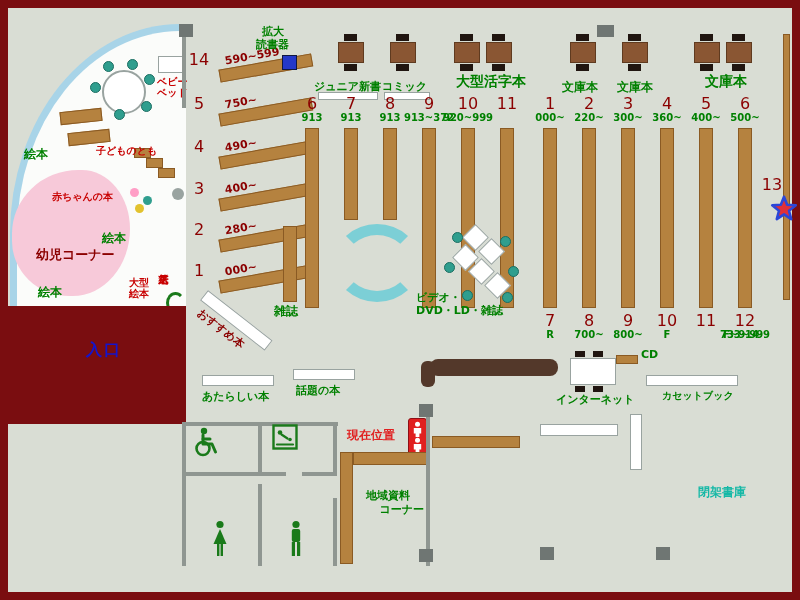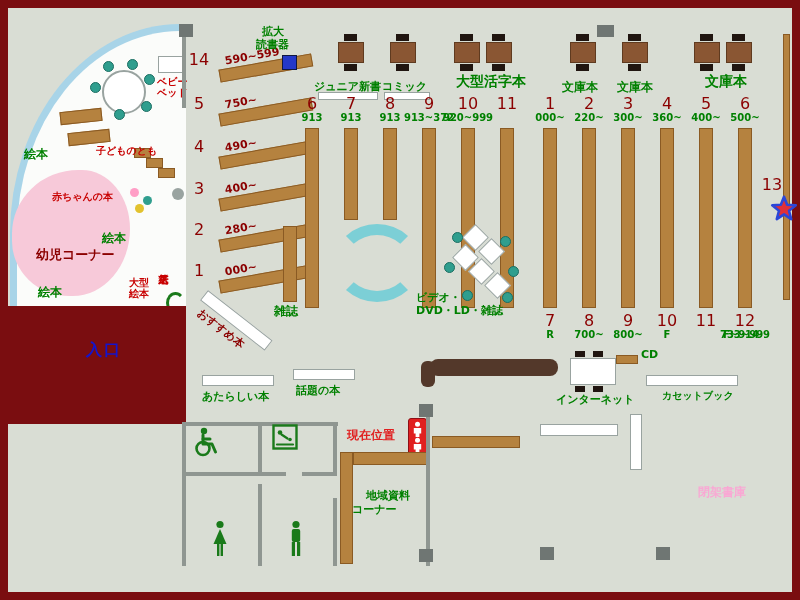--- a/index.html
+++ b/index.html
@@ -258,26 +258,26 @@
       <circle cx="6.5" cy="3.2" r="2.5" fill="currentColor"></circle>
       <path d="M2.8 7 h7.4 v5.5 h-1.8 v3.5 h-3.8 v-3.5 h-1.8 Z" fill="currentColor"></path>
       <circle cx="6.5" cy="19.2" r="2.5" fill="currentColor"></circle>
       <path d="M2.8 23 h7.4 v5.5 h-1.8 v3.5 h-3.8 v-3.5 h-1.8 Z" fill="currentColor"></path>
     </svg>
   </div>
 
   <div class="bar" style="left:340px;top:452px;width:13px;height:112px"></div>
   <div class="bar" style="left:353px;top:452px;width:74px;height:13px"></div>
   <div class="glabel" style="left:352px;top:488px;width:72px;text-align:center">地域資料</div>
-  <div class="glabel" style="left:352px;top:502px;width:72px;text-align:left">コーナー</div>
+  <div class="glabel" style="left:352px;top:502px;width:72px;text-align:right">コーナー</div>
   <div class="bar" style="left:432px;top:436px;width:88px;height:12px"></div>
   <div class="wbar" style="left:540px;top:424px;width:78px;height:12px"></div>
   <div class="wbar" style="left:630px;top:414px;width:12px;height:56px"></div>
 
-  <div class="abs" style="left:698px;top:484px;color:#f9a8d4;font-weight:bold;font-size:12px;white-space:nowrap">閉架書庫</div>
+  <div class="abs" style="left:698px;top:484px;color:#14b8a6;font-weight:bold;font-size:12px;white-space:nowrap">閉架書庫</div>
 
   <div class="wall" style="left:182px;top:24px;width:4px;height:84px"></div>
   <div class="wall" style="left:182px;top:422px;width:156px;height:4px"></div>
   <div class="wall" style="left:182px;top:426px;width:4px;height:140px"></div>
   <div class="wall" style="left:333px;top:422px;width:4px;height:54px"></div>
   <div class="wall" style="left:333px;top:498px;width:4px;height:68px"></div>
   <div class="wall" style="left:182px;top:472px;width:104px;height:4px"></div>
   <div class="wall" style="left:302px;top:472px;width:35px;height:4px"></div>
   <div class="wall" style="left:258px;top:422px;width:4px;height:54px"></div>
   <div class="wall" style="left:258px;top:484px;width:4px;height:82px"></div>

